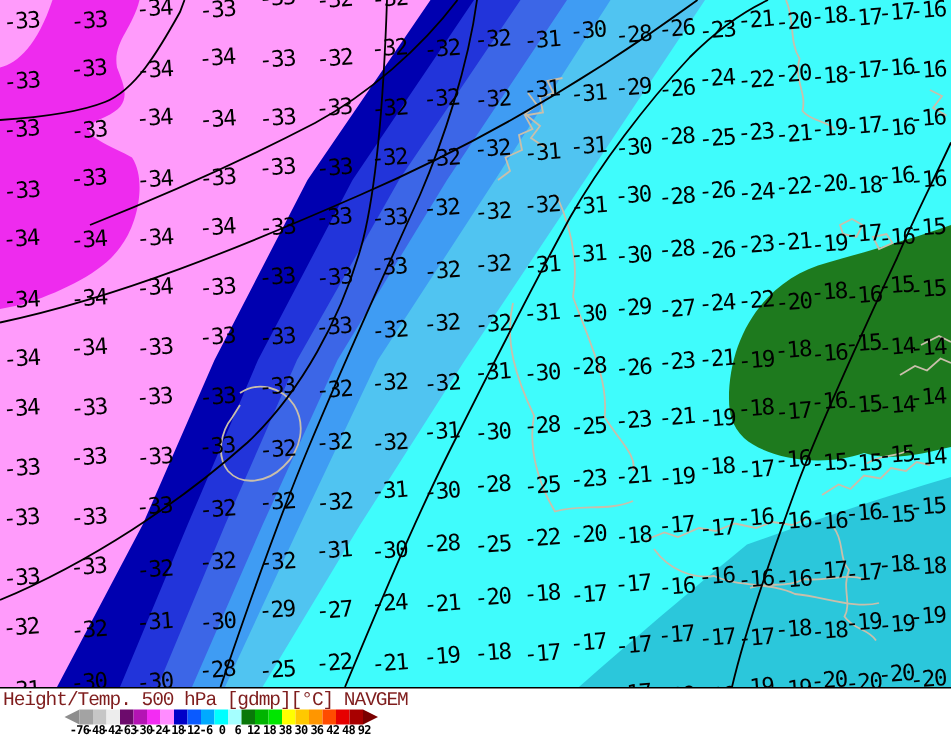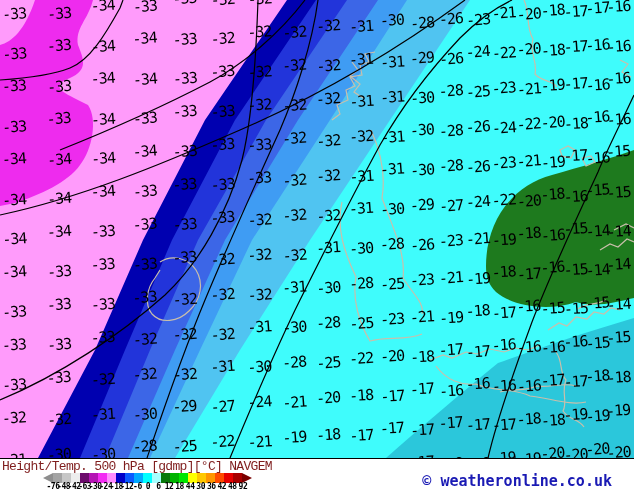--- a/index.html
+++ b/index.html
@@ -385,22 +385,21 @@
         <span class="sc-lab" style="left: 84.65px;">-63</span>
         <span class="sc-lab" style="left: 95.2px;">-30</span>
         <span class="sc-lab" style="left: 105.75px;">-24</span>
         <span class="sc-lab" style="left: 116.3px;">-18</span>
         <span class="sc-lab" style="left: 126.85px;">-12</span>
         <span class="sc-lab" style="left: 137.4px;">-6</span>
         <span class="sc-lab" style="left: 147.95px;">0</span>
         <span class="sc-lab" style="left: 158.5px;">6</span>
         <span class="sc-lab" style="left: 169.05px;">12</span>
         <span class="sc-lab" style="left: 179.6px;">18</span>
-        <span class="sc-lab" style="left: 190.15px;">44</span>
+        <span class="sc-lab" style="left: 190.15px;">38</span>
         <span class="sc-lab" style="left: 200.7px;">30</span>
         <span class="sc-lab" style="left: 211.25px;">36</span>
         <span class="sc-lab" style="left: 221.8px;">42</span>
         <span class="sc-lab" style="left: 232.35px;">48</span>
         <span class="sc-lab" style="left: 242.9px;">92</span>
       </div>
-    <span id="copyright">© weatheronline.co.uk</span>
   </div>
 </div>
 
 </body></html>

